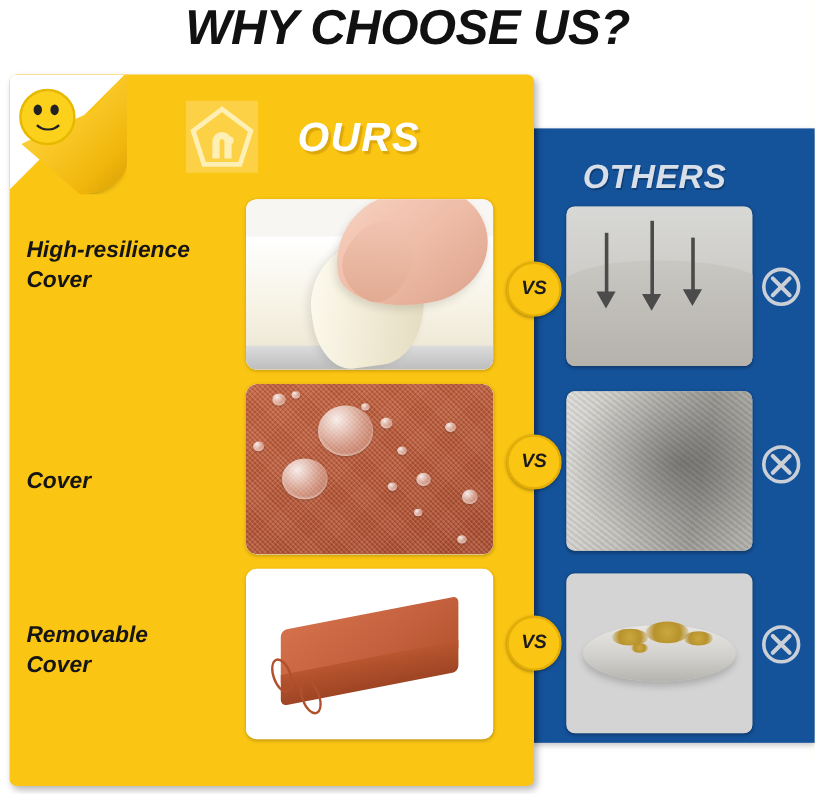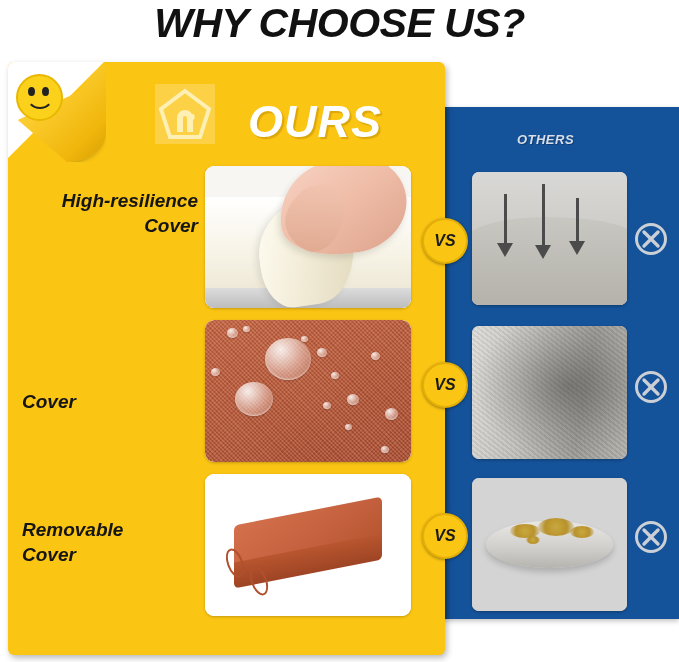--- a/index.html
+++ b/index.html
@@ -40,21 +40,21 @@
     height: 512px;
     background: #14529A;
     box-shadow: 0 2px 5px rgba(0,0,0,0.25);
   }
   .others-title {
     position: absolute;
     left: 443px;
     top: 132px;
     width: 205px;
     text-align: center;
-    font-size: 13px;
+    font-size: 28px;
     font-weight: bold;
     font-style: italic;
     color: #d9dfe8;
     text-shadow: 1px 1px 0 rgba(0,0,0,0.25);
     letter-spacing: 0.5px;
   }
 
   
   .ours-panel {
     position: absolute;
@@ -130,21 +130,21 @@
     width: 60px;
     height: 60px;
     background: rgba(255,255,255,0.22);
   }
   .house-logo svg { display: block; }
 
   .ours-title {
     position: absolute;
     left: 248px;
     top: 96px;
-    font-size: 45px;
+    font-size: 34px;
     font-weight: bold;
     font-style: italic;
     color: #ffffff;
     text-shadow: 2px 2px 1px rgba(180,130,0,0.45);
     letter-spacing: 1px;
   }
 
   .feature-label {
     position: absolute;
     left: 22px;
@@ -337,21 +337,21 @@
 <div class="house-logo">
   <svg width="60" height="60" viewBox="0 0 60 60">
     <polygon points="30,7 54,25 45,53 15,53 6,25" fill="none" stroke="#FEF0B4" stroke-width="4"></polygon>
     <path d="M22 48 L22 34 a8 8 0 0 1 16 0 L38 48 L32 48 L32 34 a2 2 0 0 0 -4 0 L28 48 Z" fill="#FEF0B4"></path>
     <circle cx="36.5" cy="33" r="3.2" fill="#FEF0B4"></circle>
   </svg>
 </div>
 
 <div class="ours-title">OURS</div>
 
-<div class="feature-label" style="top:188px;text-align:right;">
+<div class="feature-label" style="top:196px;">
   <span>High-resilience</span><br>
   <span>Cover</span>
 </div>
 
 <div class="ours-card" style="top:166px;">
   <div class="art-foam">
     <div class="slab"></div>
     <div class="base"></div>
     <div class="fold"></div>
     <div class="hand"></div>

